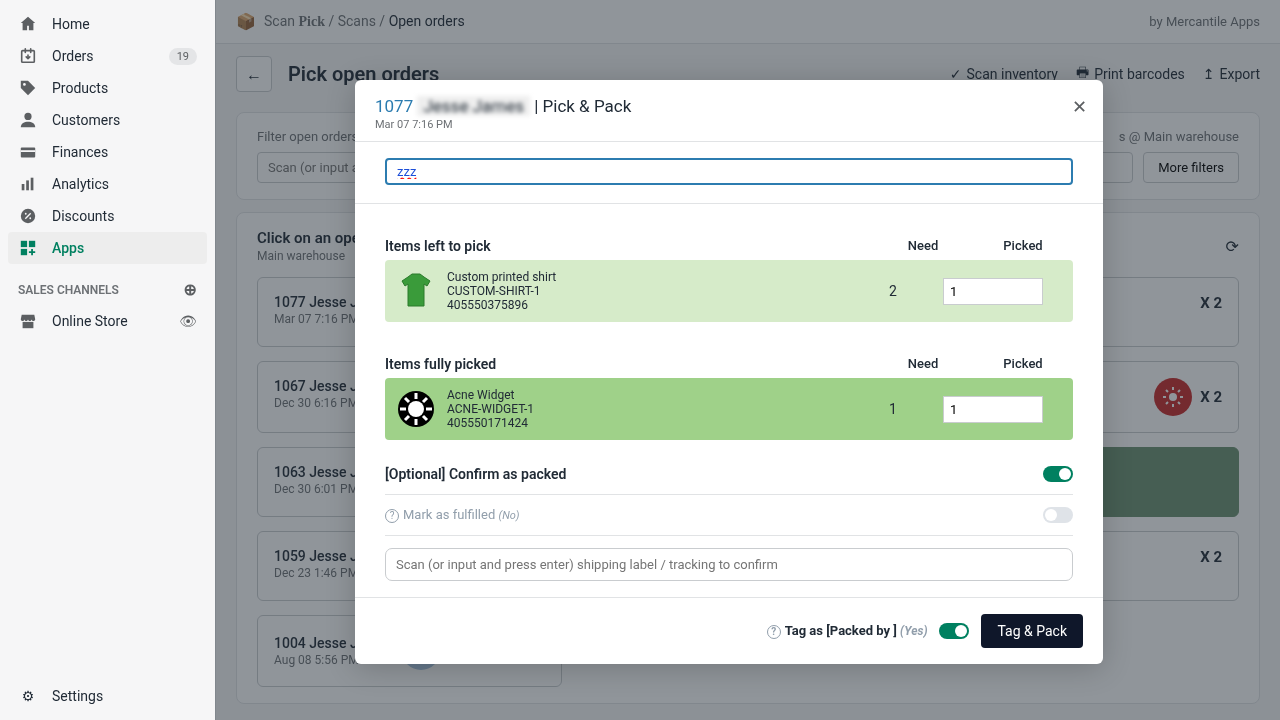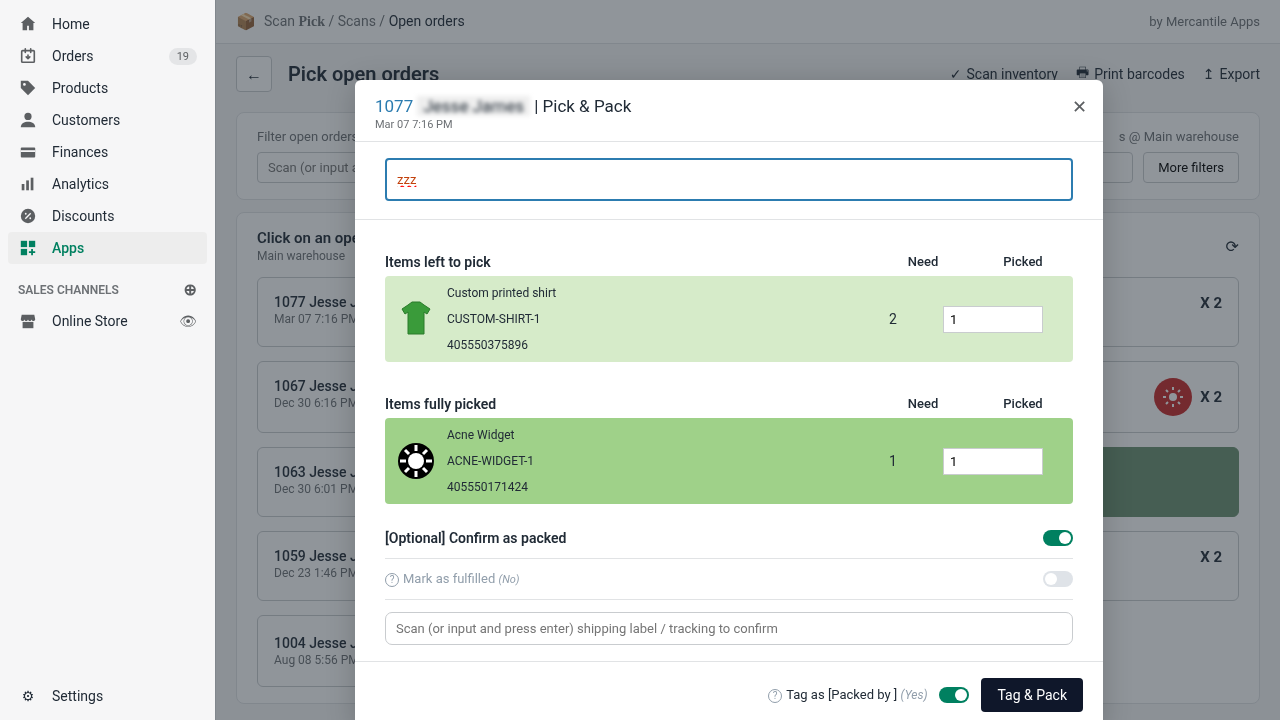--- a/index.html
+++ b/index.html
@@ -56,45 +56,45 @@
 
 .overlay { position: absolute; inset: 0; background: rgba(33,43,54,0.5); }
 .modal { position: absolute; left: 355px; top: 80px; width: 748px; background: #fff; border-radius: 6px; box-shadow: 0 4px 30px rgba(0,0,0,0.2); }
 .modal-header { padding: 16px 20px 10px; border-bottom: 1px solid #e1e3e5; position:relative;}
 .modal-title { font-size: 17px; }
 .modal-title .order-num { color: #2c7cb0; }
 .modal-title .customer { background:#eee; padding:0 6px; filter:blur(2px); }
 .modal-date { font-size: 11px; color: #6d7175; margin-top: 2px; }
 .modal-close { position: absolute; right: 16px; top: 16px; cursor: pointer; font-size: 18px; color: #5c5f62; }
 .modal-body { padding: 16px 30px; }
-.scan-input { width: 100%; border: 2px solid #2c7cb0; border-radius: 4px; padding: 12px 10px; font-size: 13px; color:#c2410c; text-decoration: underline wavy red;}
+.scan-input { width: 100%; border: 2px solid #2c7cb0; border-radius: 4px; padding: 4px 10px; font-size: 13px; color:#1d4ed8; text-decoration: underline wavy red;}
 .section-divider { border-top:1px solid #e1e3e5; margin: 18px -30px 0;}
 .items-header { display: flex; margin-top: 34px; font-size: 14px; font-weight: 600; justify-content: space-between; }
 .items-header .label { flex: 1; }
 .items-header .col { width: 100px; text-align: center; font-weight: 500; font-size:13px; }
 .item-row { display: flex; align-items: center; padding: 10px; border-radius: 4px; margin-top: 6px; }
 .item-row.light-green { background: #d6ebc9; }
 .item-row.green { background: #9fd189; }
 .item-img { width: 42px; height: 42px; margin-right: 10px; display:flex; align-items:center; justify-content:center;}
 .item-info { flex: 1; font-size: 12px; }
 .item-name { font-size: 12px; }
-.item-sku { font-size: 12px; margin-top:12px;}
+.item-sku { font-size: 12px; margin-top:0;}
 .item-need { width: 100px; text-align: center; font-size: 14px; }
 .item-picked { width: 120px; }
 .item-picked input { width: 100px; border:1px solid #c9cccf; padding: 5px 6px; font-size:13px; }
 .confirm-row { display:flex; align-items:center; padding:12px 0; border-bottom:1px solid #e1e3e5;}
 .confirm-row .label { font-size:14px; font-weight:600; flex:1;}
 .confirm-row.muted .label { font-weight:400; color:#919eab; font-size:13px;}
 .toggle { width:30px; height:16px; border-radius:10px; background:#008060; position:relative; cursor:pointer;}
 .toggle::after { content:''; position:absolute; right:2px; top:2px; width:12px; height:12px; background:#fff; border-radius:50%;}
 .toggle.off { background:#dfe3e8; }
 .toggle.off::after { right:auto; left:2px;}
 .confirm-input { width:100%; border:1px solid #c9cccf; border-radius:7px; padding:8px 10px; font-size:13px; margin-top:12px;}
 .modal-footer { border-top:1px solid #e1e3e5; padding:16px 20px; display:flex; align-items:center; justify-content:flex-end; gap:12px;}
-.tag-text { font-size:13px; color:#212b36;}
+.tag-text { font-size:13px; color:#212b36;font-weight:bold;}
 .tag-text .yes { font-style:italic; color:#919eab; font-size:12px;}
 .primary-btn { background:#0f172a; color:#fff; border:none; padding:9px 16px; border-radius:4px; font-size:14px; cursor:pointer;}
 .help-icon { width:14px; height:14px; border:1px solid #919eab; border-radius:50%; display:inline-flex; align-items:center; justify-content:center; font-size:10px; color:#919eab; margin-right:4px;}
 
 svg { display:block; }
 </style>
 </head>
 <body>
 
 <div class="sidebar">

